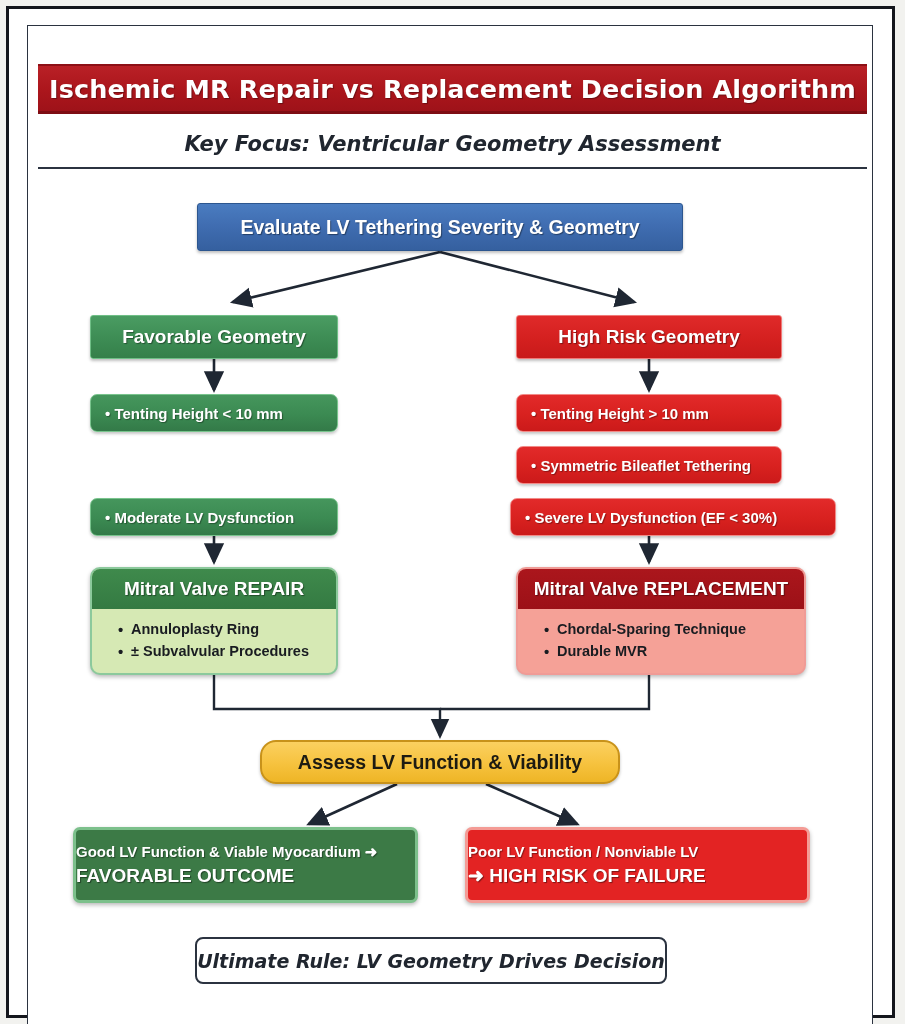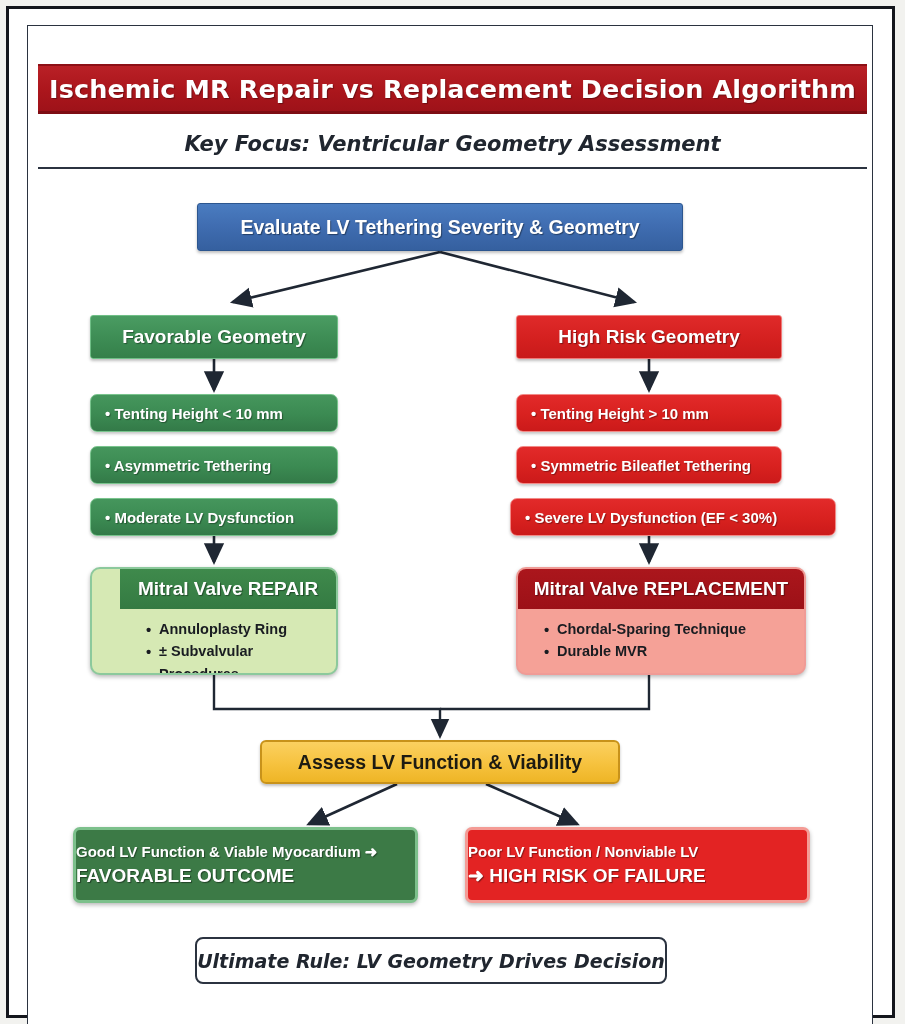--- a/index.html
+++ b/index.html
@@ -120,21 +120,21 @@
   }
   .card li:before{
     content:"•";position:absolute;left:0;top:0;font-size:15px;
   }
 
   
   .n-yellow{
     background:linear-gradient(180deg,#fbd060 0%,#f6c23e 55%,#eeb526 100%);
     border:2px solid #c8921a;
     color:#1d1b12;font-weight:bold;font-size:19.5px;
-    border-radius:6px;
+    border-radius:16px;
     box-shadow:0 2px 3px rgba(0,0,0,.25);
   }
 
   
   .outcome{
     position:absolute;box-sizing:border-box;border-radius:7px;
     display:flex;flex-direction:column;justify-content:center;
     box-shadow:0 2px 4px rgba(0,0,0,.28);
   }
   .outcome.green{background:#3c7a46;border:3px solid #7cc08b;}
@@ -209,38 +209,35 @@
       <span class="lbl">Favorable Geometry</span>
     </div>
 
     <div class="node n-red-head" style="left:507px;top:306px;width:266px;height:44px;">
       <span class="lbl">High Risk Geometry</span>
     </div>
 
     <div class="node crit green" style="left:81px;top:385px;width:248px;height:38px;">
       <span class="lbl">• Tenting Height &lt; 10 mm</span>
     </div>
-    <div class="node crit green" style="left:81px;top:437px;width:248px;height:38px;">
-      <span class="lbl">• Asymmetric Tethering</span>
-    </div>
     <div class="node crit green" style="left:81px;top:489px;width:248px;height:38px;">
       <span class="lbl">• Moderate LV Dysfunction</span>
     </div>
 
     <div class="node crit red" style="left:507px;top:385px;width:266px;height:38px;">
       <span class="lbl">• Tenting Height &gt; 10 mm</span>
     </div>
     <div class="node crit red" style="left:507px;top:437px;width:266px;height:38px;">
       <span class="lbl">• Symmetric Bileaflet Tethering</span>
     </div>
     <div class="node crit red" style="left:501px;top:489px;width:326px;height:38px;">
       <span class="lbl">• Severe LV Dysfunction (EF &lt; 30%)</span>
     </div>
 
-    <div class="card green" style="left:81px;top:558px;width:248px;height:108px;padding-left:28px;">
+    <div class="card green" style="left:81px;top:558px;width:248px;height:108px;">
       <div class="hd">Mitral Valve REPAIR</div>
       <ul>
         <li>Annuloplasty Ring</li>
         <li>± Subvalvular Procedures</li>
       </ul>
     </div>
 
     <div class="card red" style="left:507px;top:558px;width:290px;height:108px;">
       <div class="hd">Mitral Valve REPLACEMENT</div>
       <ul>

